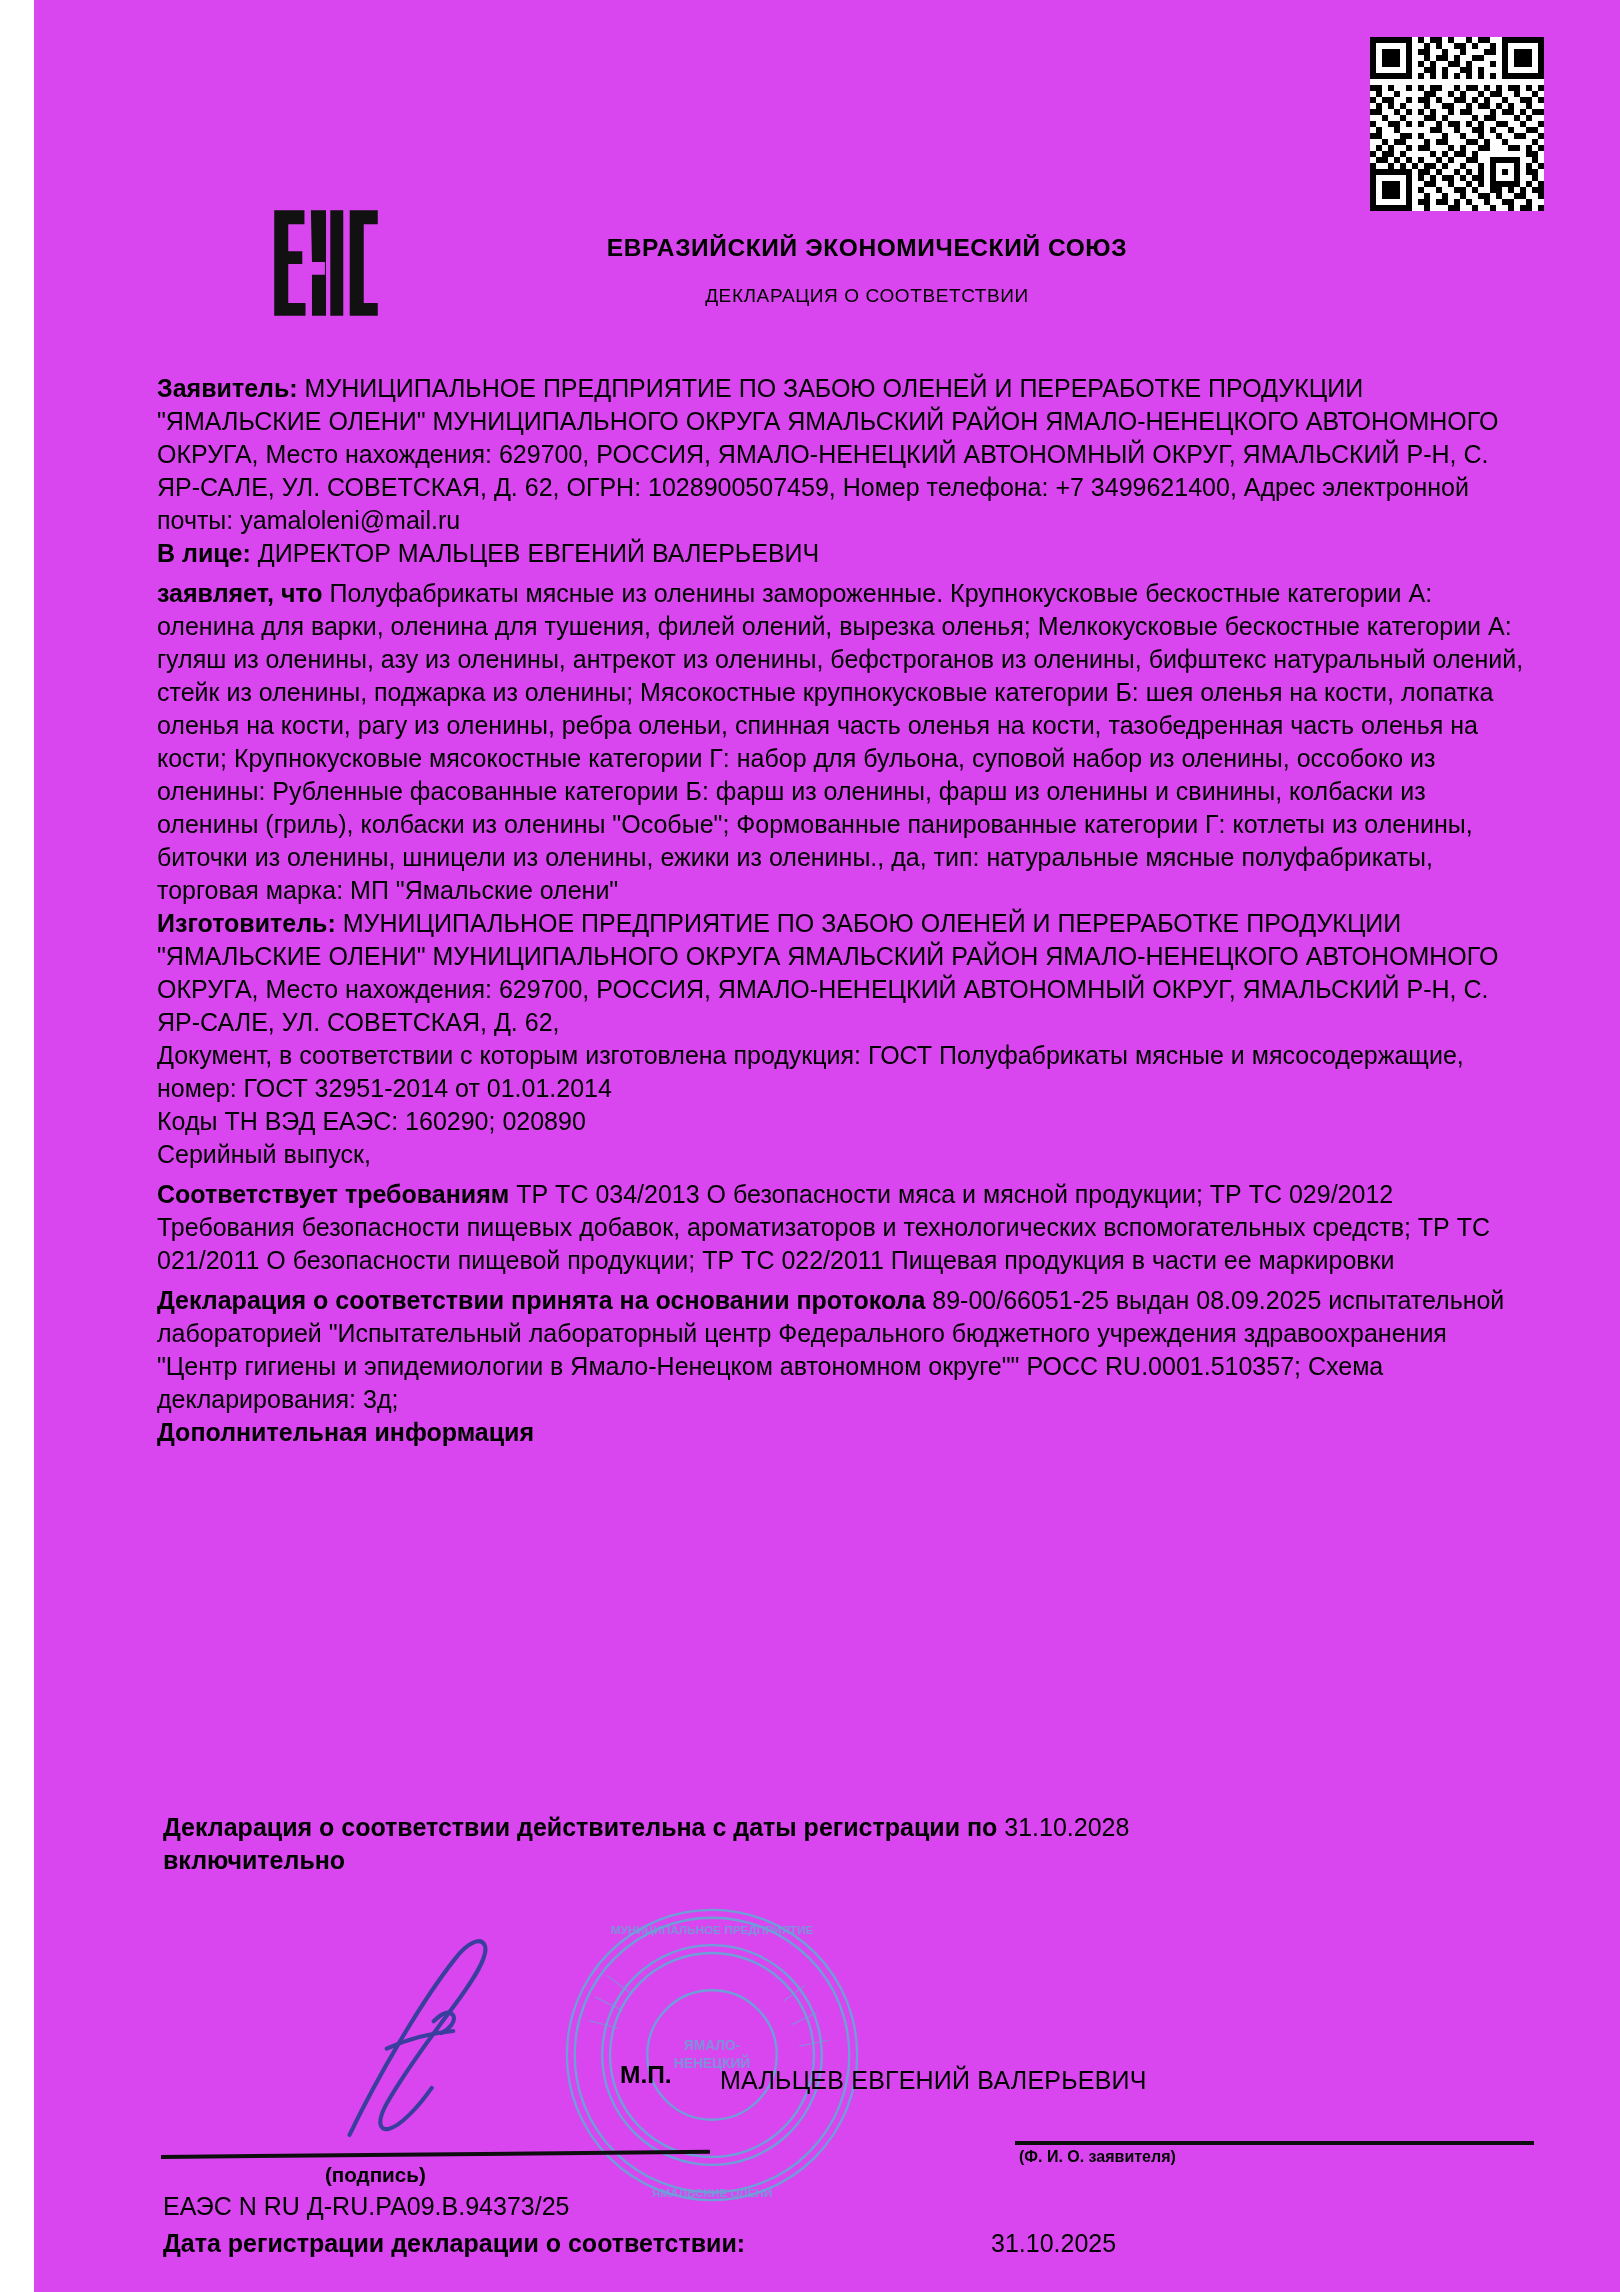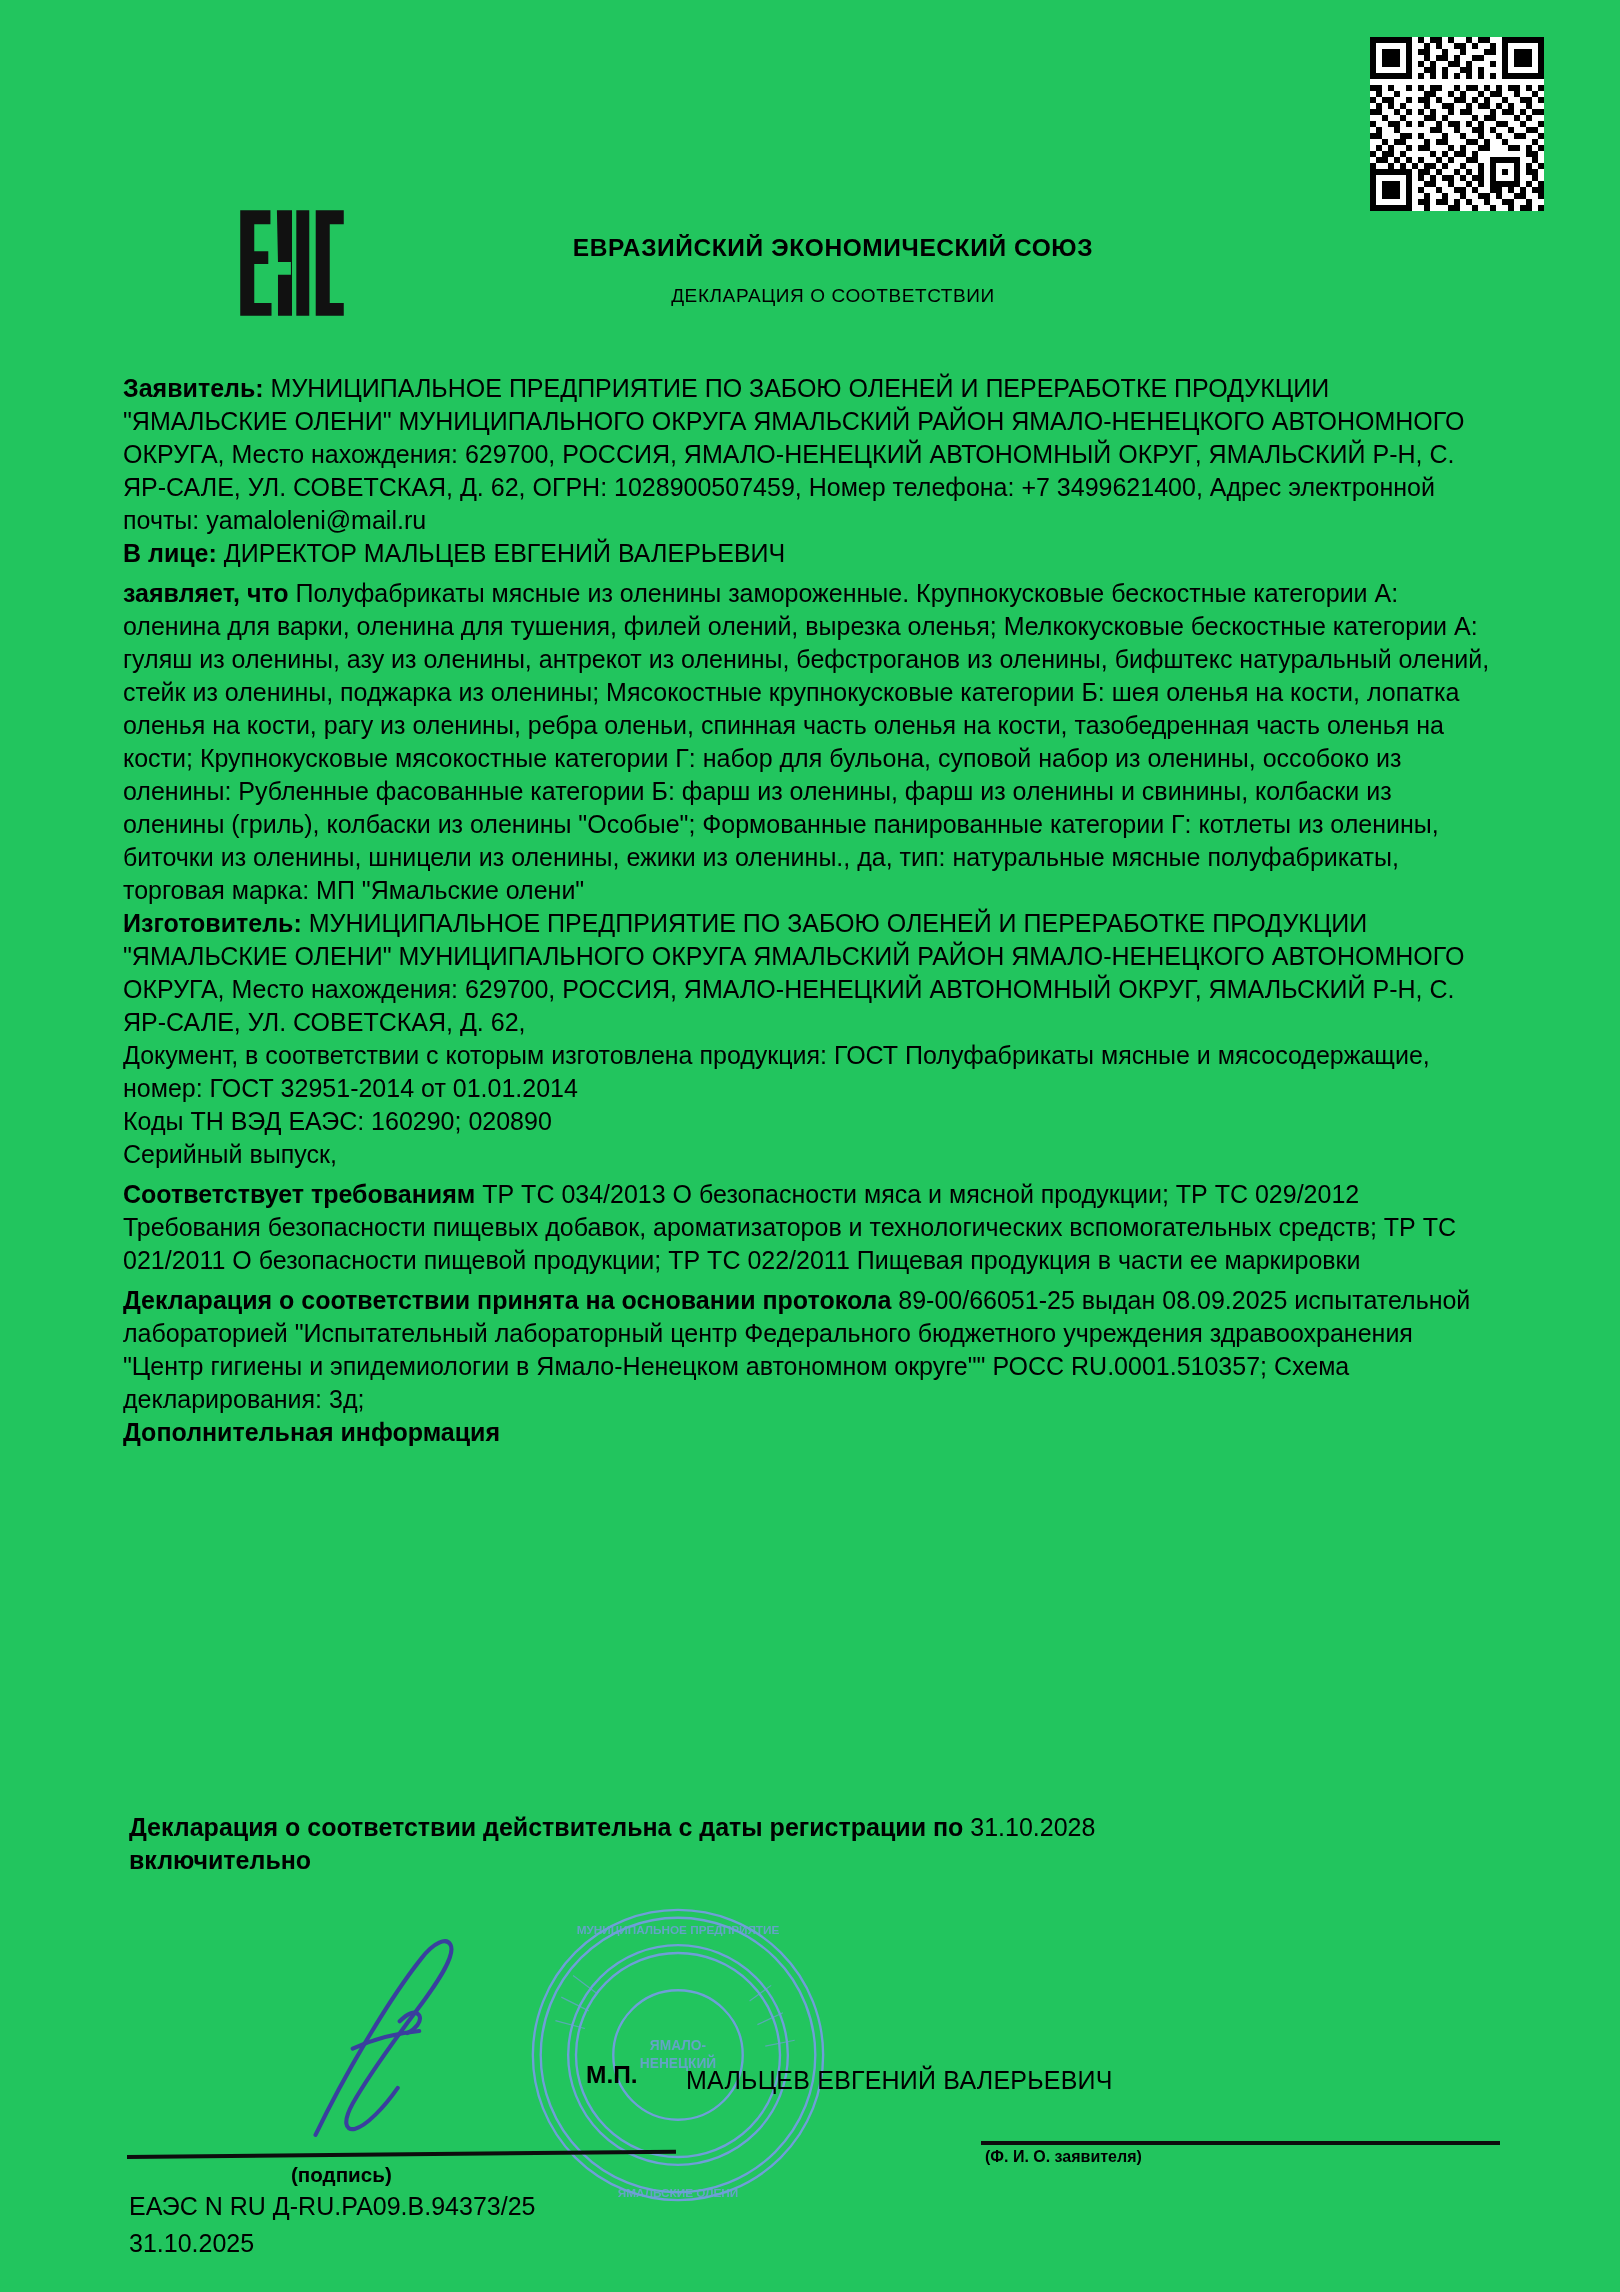--- a/index.html
+++ b/index.html
@@ -11,21 +11,22 @@
     width: 1620px;
     height: 2293px;
     font-family: "Liberation Sans", sans-serif;
     color: #000000;
     position: relative;
     overflow: hidden;
   }
   .page {
     position: absolute;
     inset: 0;
-    background: #22c55e;
+    background: #d946ef;
+    margin-left: 34px;
   }
 
   
   .qr-wrap {
     position: absolute;
     top: 37px;
     right: 76px;
     width: 174px;
     height: 174px;
   }
@@ -537,18 +538,19 @@
     <div class="mp-label">М.П.</div>
     <div class="director-name">МАЛЬЦЕВ ЕВГЕНИЙ ВАЛЕРЬЕВИЧ</div>
   </div>
 
   <div class="reg-block">
     <div class="reg-row">
       <div class="reg-val">ЕАЭС N RU Д-RU.РА09.В.94373/25</div>
     </div>
     <div class="spacer"></div>
     <div class="reg-row">
+      <div class="reg-key">Дата регистрации декларации о соответствии:</div>
       <div class="reg-val">31.10.2025</div>
     </div>
   </div>
 
 </div>
 
 
 </body></html>

